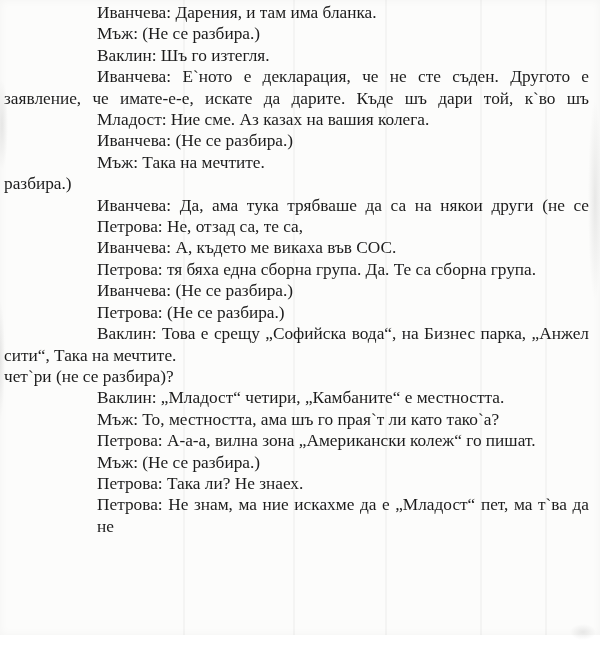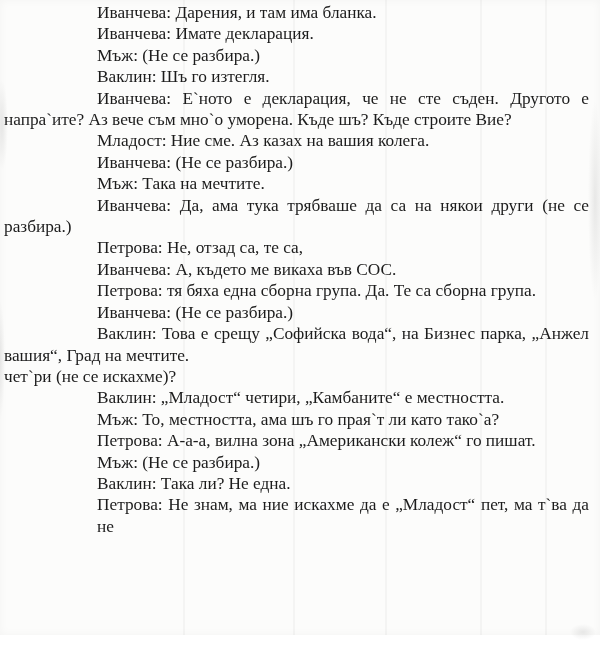--- a/index.html
+++ b/index.html
@@ -76,85 +76,85 @@
   <div class="smudge s2"></div>
   <div class="smudge s3"></div>
   <div class="smudge s4"></div>
 
   <div class="text-block">
 
     <div class="utterance">
       <div class="ln first">Иванчева: Дарения, и там има бланка.</div>
     </div>
     <div class="utterance">
-      <div class="ln first">Иванчева: Имате декларация.</div>
-    </div>
-    <div class="utterance">
       <div class="ln first">Мъж: (Не се разбира.)</div>
     </div>
     <div class="utterance">
       <div class="ln first">Ваклин: Шъ го изтегля.</div>
     </div>
 
     <div class="utterance">
       <div class="ln first just">Иванчева: Е`ното е декларация, че не сте съден. Другото е</div>
-      <div class="ln">напра`ите? Аз вече съм мно`о уморена. Къде шъ? Къде строите Вие?</div>
+      <div class="ln just">заявление, че имате-е-е, искате да дарите. Къде шъ дари той, к`во шъ</div>
     </div>
 
     <div class="utterance">
       <div class="ln first">Младост: Ние сме. Аз казах на вашия колега.</div>
     </div>
     <div class="utterance">
       <div class="ln first">Иванчева: (Не се разбира.)</div>
     </div>
     <div class="utterance">
       <div class="ln first">Мъж: Така на мечтите.</div>
     </div>
 
     <div class="utterance">
+      <div class="ln">разбира.)</div>
       <div class="ln first just">Иванчева: Да, ама тука трябваше да са на някои други (не се</div>
-      <div class="ln">разбира.)</div>
     </div>
 
     <div class="utterance">
       <div class="ln first">Петрова: Не, отзад са, те са,</div>
     </div>
     <div class="utterance">
       <div class="ln first">Иванчева: А, където ме викаха във СОС.</div>
     </div>
     <div class="utterance">
       <div class="ln first">Петрова: тя бяха една сборна група. Да. Те са сборна група.</div>
     </div>
     <div class="utterance">
       <div class="ln first">Иванчева: (Не се разбира.)</div>
     </div>
+    <div class="utterance">
+      <div class="ln first">Петрова: (Не се разбира.)</div>
+    </div>
 
     <div class="utterance">
       <div class="ln first just">Ваклин: Това е срещу „Софийска вода“, на Бизнес парка, „Анжел</div>
-      <div class="ln">вашия“, Град на мечтите.</div>
+      <div class="ln">сити“, Така на мечтите.</div>
     </div>
 
     <div class="utterance">
-      <div class="ln">чет`ри (не се искахме)?</div>
+      <div class="ln">чет`ри (не се разбира)?</div>
     </div>
 
     <div class="utterance">
       <div class="ln first">Ваклин: „Младост“ четири, „Камбаните“ е местността.</div>
     </div>
     <div class="utterance">
       <div class="ln first">Мъж: То, местността, ама шъ го прая`т ли като тако`а?</div>
     </div>
     <div class="utterance">
       <div class="ln first">Петрова: А-а-а, вилна зона „Американски колеж“ го пишат.</div>
     </div>
     <div class="utterance">
       <div class="ln first">Мъж: (Не се разбира.)</div>
     </div>
     <div class="utterance">
-      <div class="ln first">Ваклин: Така ли? Не една.</div>
+      <div class="ln first">Петрова: Така ли? Не знаех.</div>
     </div>
 
     <div class="utterance">
       <div class="ln first just">Петрова: Не знам, ма ние искахме да е „Младост“ пет, ма т`ва да не</div>
 
     </div>
 
   </div>
 </div>
 

